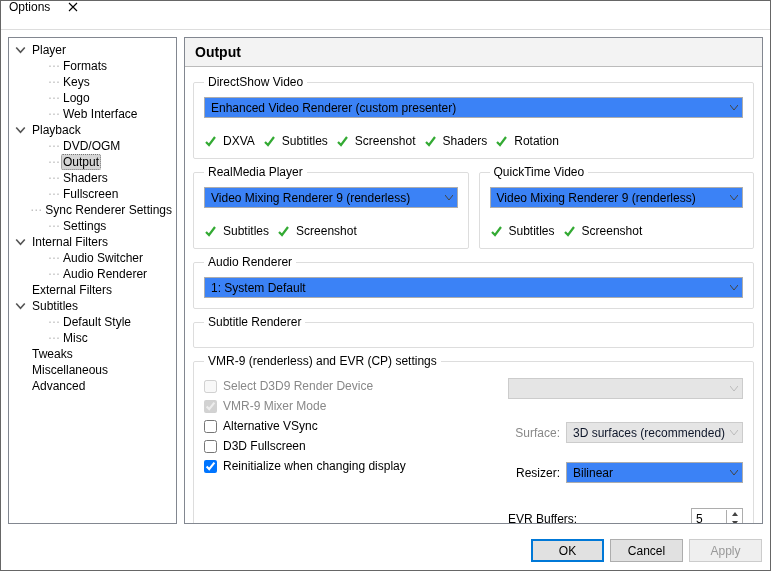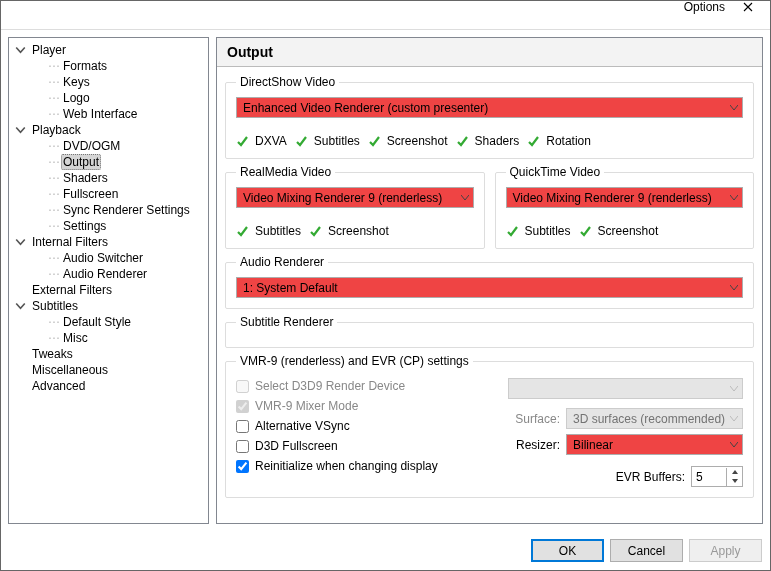--- a/index.html
+++ b/index.html
@@ -1,56 +1,56 @@
 <!DOCTYPE html>
 <html><head>
 <meta charset="utf-8">
 <style>
   * { box-sizing: border-box; }
   html, body { margin:0; padding:0; font-family:"Segoe UI",Tahoma,sans-serif; font-size:12px; color:#000; background:#fff; }
   .window { width:771px; height:571px; border:1px solid #666; position:relative; display:flex; flex-direction:column; }
-  .titlebar { height:29px; display:flex; align-items:center; justify-content:flex-end; padding:0 0 16px 8px; border-bottom:1px solid #ddd; }
+  .titlebar { height:29px; display:flex; align-items:center; justify-content:flex-start; padding:0 0 16px 8px; border-bottom:1px solid #ddd; }
   .titlebar-title { font-size:12px; }
   .close-btn { width:45px; height:29px; display:flex; align-items:center; justify-content:center; cursor:default; }
   .close-btn svg { width:10px; height:10px; }
   .body { flex:1; display:flex; padding:7px; gap:7px; overflow:hidden;}
-  .tree { width:201px; border:1px solid #828790; background:#fff; padding:4px 2px; overflow:auto;}
+  .tree { width:169px; border:1px solid #828790; background:#fff; padding:4px 2px; overflow:auto;}
   .tree ul { list-style:none; margin:0; padding:0;}
   .tree li { white-space:nowrap; }
   .tree .row { display:flex; align-items:center; height:16px; }
   .tree .indent { display:inline-block; }
   .tree .twisty { width:11px; height:11px; margin-right:4px; flex-shrink:0;}
   .tree .spacer { width:15px; flex-shrink:0; display:inline-block;}
   .tree .dash { color:#888; margin-right:3px;}
   .tree .label { padding:0 2px;}
   .tree .selected .label { background:#d5d5d5; border:1px dotted #777; padding:0 1px; border-radius:2px;}
   .content { flex:1; border:1px solid #828790; padding:0; overflow:auto;}
   .content-inner { padding:0 8px 8px 8px;}
   .page-title { font-size:14px; font-weight:bold; padding:6px 4px; border-bottom:1px solid #bbb; background:#f3f3f3; margin:0 -8px 8px -8px; padding-left:10px;}
   fieldset { border:1px solid #ddd; border-radius:2px; margin:0 0 6px 0; padding:8px 10px 10px 10px;}
   fieldset legend { font-size:12px; color:#000; padding:0 4px;}
-  .dropdown { display:flex; align-items:center; background:#ef4444; border:1px solid #adadad; height:21px; padding:0 4px 0 6px; width:100%; position:relative;}
-  .dropdown.disabled { color:#737373; border-color:#ccc; background:#e5e5e5;}
+  .dropdown { display:flex; align-items:center; background:#3b82f6; border:1px solid #adadad; height:21px; padding:0 4px 0 6px; width:100%; position:relative;}
+  .dropdown.disabled { color:#0f172a; border-color:#ccc; background:#e5e5e5;}
   .dropdown .arrow { margin-left:auto; }
   .arrow svg { width:8px; height:6px; display:block;}
   .checks-row { display:flex; gap:8px; margin-top:16px; flex-wrap:wrap;text-align:center;}
   .check-item { display:flex; align-items:center; gap:6px;}
   .check-item svg { width:13px; height:13px;}
   .two-col { display:flex; gap:10px;}
   .two-col > fieldset { flex:1;}
   .cb-row { display:flex; align-items:center; height:20px; gap:6px;}
   .cb-row input[type=checkbox] { width:13px; height:13px; margin:0;}
   .cb-row.disabled { color:#888; }
   .form-grid { display:flex; gap:20px;}
   .form-left { flex:1;}
-  .form-right { width:235px; display:flex; flex-direction:column; gap:5px; padding-top:2px;}
+  .form-right { width:235px; display:flex; flex-direction:column; gap:19px; padding-top:2px;}
   .form-row { display:flex; align-items:center; gap:6px;}
   .form-row label { width:52px; text-align:right;}
   .form-row.disabled label { color:#888;}
-  .buffer-row { display:flex; align-items:center; gap:6px; margin-top:6px; justify-content:flex-end;}
+  .buffer-row { display:flex; align-items:center; gap:6px; margin-top:6px; justify-content:space-between;}
   .footer { padding:8px; display:flex; justify-content:flex-end; gap:6px; }
   .btn { width:73px; height:23px; border:1px solid #adadad; background:#e1e1e1; display:flex; align-items:center; justify-content:center; font-size:12px;}
   .btn.default { border:2px solid #0078d7; background:#e1e1e1;}
   .btn.disabled { color:#999; border-color:#ccc; background:#efefef;}
   .spin { display:flex; align-items:center; border:1px solid #adadad; background:#fff; height:21px; width:52px;}
   .spin span { flex:1; padding:0 4px;}
   .spin .arrows { width:16px; border-left:1px solid #adadad; display:flex; flex-direction:column;}
   .spin .arrows div { height:9px; display:flex; align-items:center; justify-content:center;}
 </style>
 </head>
@@ -291,21 +291,21 @@
                 <svg viewBox="0 0 13 13">
                   <path d="M2 7 L5 10 L11 2" fill="none" stroke="#3a3" stroke-width="2.2"></path>
                 </svg>
                 <span>Rotation</span>
               </div>
             </div>
         </fieldset>
 
         <div class="two-col">
           <fieldset>
-            <legend>RealMedia Video</legend>
+            <legend>RealMedia Player</legend>
             <div class="dropdown">
               <span>Video Mixing Renderer 9 (renderless)</span>
               <span class="arrow">
                   <svg viewBox="0 0 8 6">
                     <path d="M0 0 L4 5 L8 0" fill="none" stroke="#444"></path>
                   </svg>
                 </span>
             </div>
             <div class="checks-row" id="rm-features">
                 <div class="check-item">

